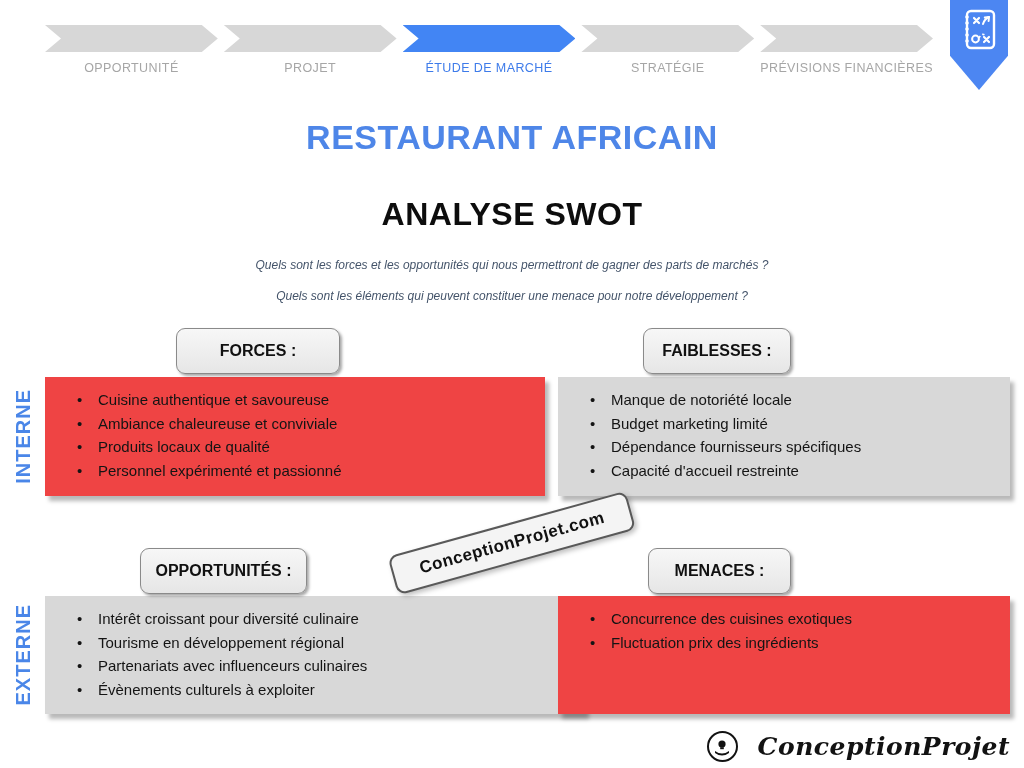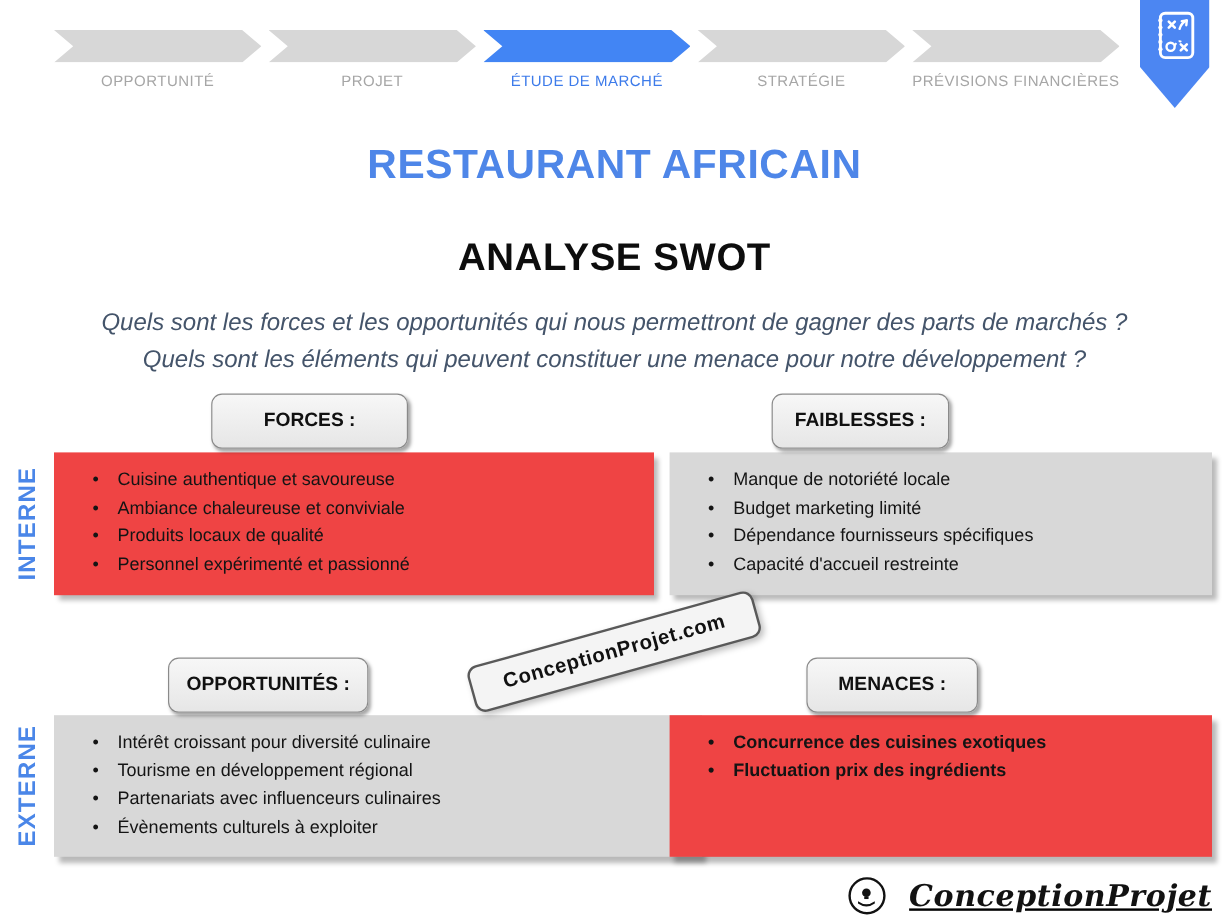--- a/index.html
+++ b/index.html
@@ -35,45 +35,45 @@
   
   .title {
     position:absolute; top:118px; left:0; width:100%; text-align:center;
     font-size:34px; font-weight:bold; color:#4E86E8; letter-spacing:.5px;
   }
   .subtitle {
     position:absolute; top:196px; left:0; width:100%; text-align:center;
     font-size:32px; font-weight:bold; color:#0d0d0d; letter-spacing:.5px;
   }
   .question { position:absolute; left:0; width:100%; text-align:center;
-    font-style:italic; font-size:20px; color:#44546A; }
+    font-style:italic; font-size:12px; color:#44546A; }
   .q1 { top:258px; } .q2 { top:289px; }
 
   
   .qhead {
     position:absolute; height:46px; border:1px solid #8a8a8a; border-radius:9px;
     background:linear-gradient(#F7F7F7,#E6E6E6);
     box-shadow:2px 2px 3px rgba(0,0,0,.35);
     display:flex; align-items:center; justify-content:center;
     font-weight:bold; font-size:16px; color:#111; z-index:2;
   }
   #forces-head       { left:140px; top:328px; width:164px;margin-left:36px; }
   #faiblesses-head   { left:643px; top:328px; width:148px; }
   #opportunites-head { left:140px; top:548px; width:167px; }
-  #menaces-head      { left:672px; top:548px; width:143px; }
+  #menaces-head      { left:648px; top:548px; width:143px; }
 
   .qbody {
     position:absolute; box-shadow:4px 5px 4px rgba(0,0,0,.28); z-index:1;
   }
   .panel-blue { background:#ef4444; }
   .panel-gray { background:#D8D8D8; }
   #forces-body       { left:45px;  top:377px; width:500px; height:119px; }
   #faiblesses-body   { left:558px; top:377px; width:452px; height:119px; }
   #opportunites-body { left:45px;  top:596px; width:540px; height:118px; }
-  #menaces-body      { left:558px; top:596px; width:452px; height:118px;font-weight:bold; }
+  #menaces-body      { left:558px; top:596px; width:452px; height:118px; }
 
   .qbody ul { margin:11px 0 0 0; padding:0 0 0 30px; list-style:none; }
   .qbody li {
     position:relative; padding-left:23px; font-size:15px; color:#141414;
     line-height:23.5px;
   }
   .qbody li::before { content:"•"; position:absolute; left:2px; top:0; }
 
   
   .side-label {
@@ -90,21 +90,21 @@
     position:absolute; left:50%; top:543px;
     transform:translate(-50%,-50%) rotate(-15.5deg);
     background:#F4F4F4; border:2px solid #595959; border-radius:9px;
     padding:8px 26px; font-weight:bold; font-size:17px; color:#111;
     letter-spacing:.5px; box-shadow:2px 3px 5px rgba(0,0,0,.25); z-index:3;
   }
 
   
   .brand {
     position:absolute; right:14px; bottom:6px; display:flex;
-    align-items:center; gap:20px; z-index:3;text-decoration:underline;
+    align-items:center; gap:20px; z-index:3;
   }
   .brand-icon {
     width:31px; height:31px; border:2.4px solid #121212; border-radius:50%;
     display:flex; align-items:center; justify-content:center; background:#fff;
   }
   .brand-text {
     font-family:"DejaVu Serif", serif; font-style:italic; font-weight:900;
     font-size:25px; color:#121212; letter-spacing:.5px;
   }
 </style>

